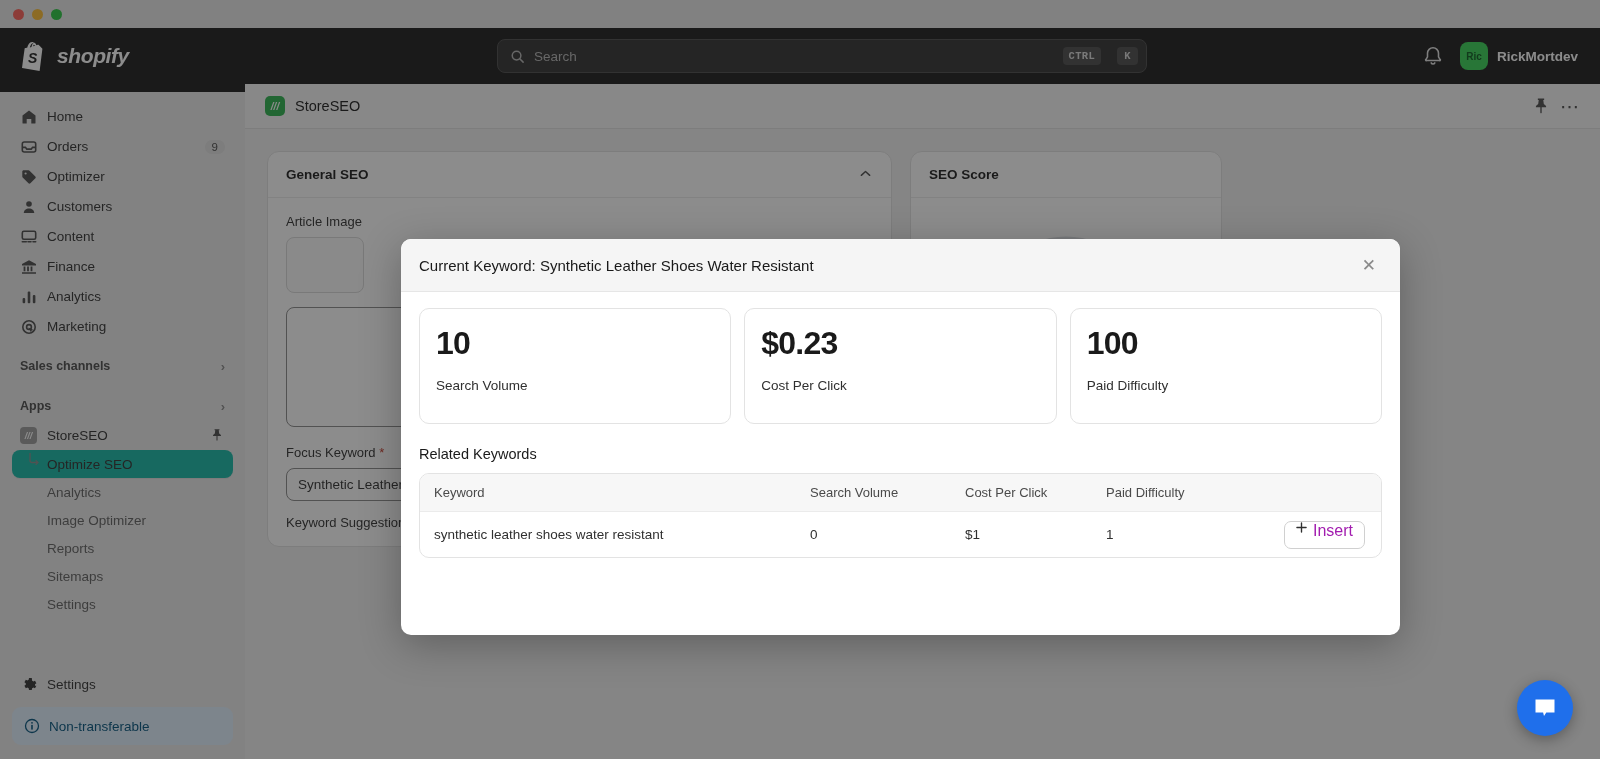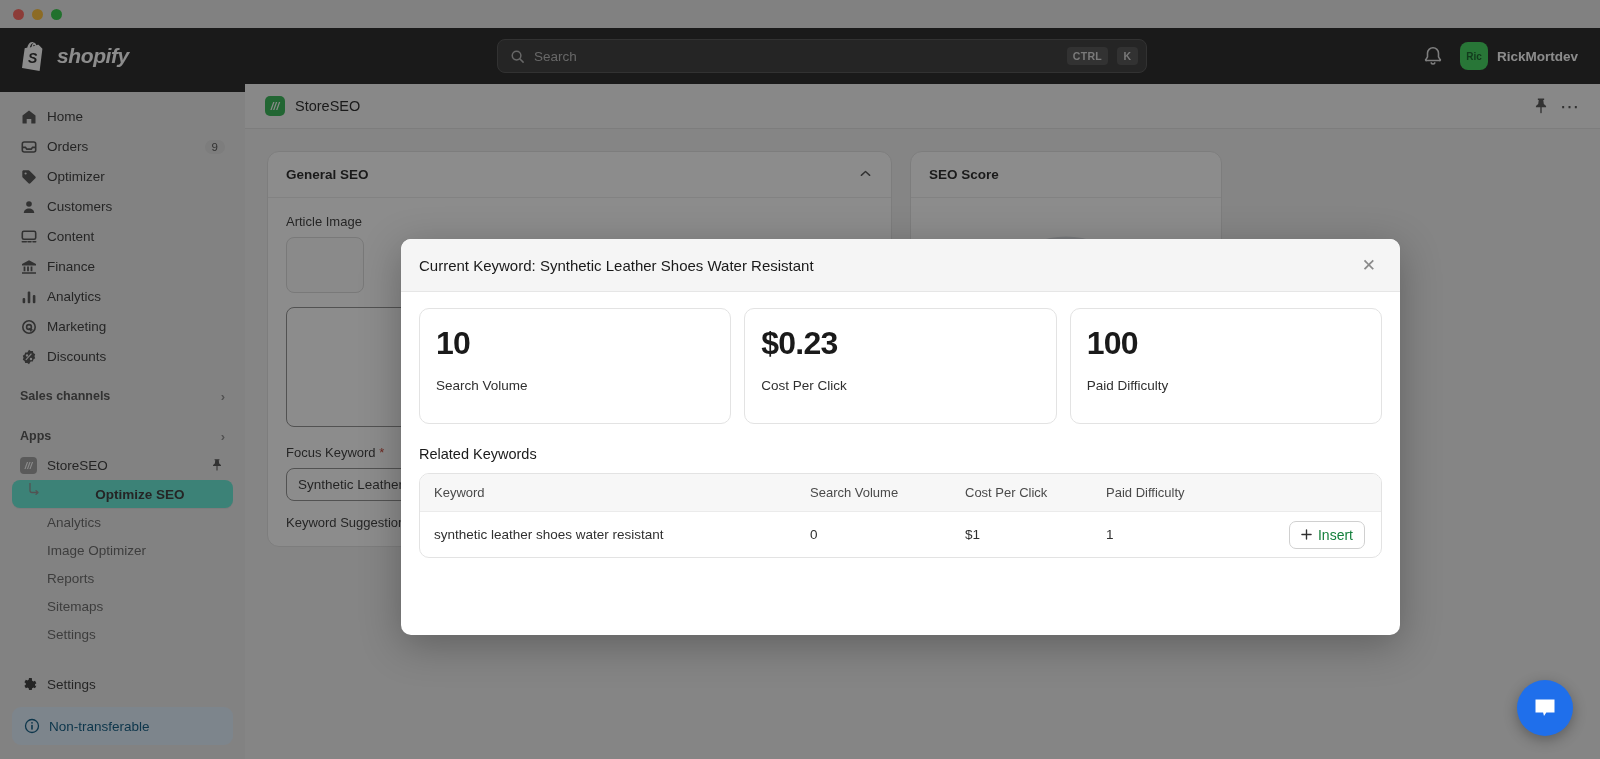--- a/index.html
+++ b/index.html
@@ -27,21 +27,21 @@
     background: #1a1a1a; display: flex; align-items: center;
   }
   .brand { display: flex; align-items: center; gap: 9px; margin-left: 22px; width: 200px; }
   .brand-word { color: #fff; font-size: 21px; font-style: italic; font-weight: 700; letter-spacing: -0.4px; }
   .search-wrap { flex: 1; display: flex; justify-content: center; }
   .searchbox {
     width: 650px; height: 34px; background: #303030; border: 1px solid #4a4a4a;
     border-radius: 8px; display: flex; align-items: center; padding: 0 8px 0 12px; gap: 9px;
   }
   .searchbox .ph { color: #b5b5b5; font-size: 13.5px; flex: 1; }
-  .kbd-group { display: flex; gap: 9px; }
+  .kbd-group { display: flex; gap: 16px; font-family: Liberation Mono, monospace; }
   .kbd {
     background: #4a4a4a; color: #d9d9d9; font-size: 10.5px; border-radius: 4px;
     padding: 3px 6px; min-width: 21px; text-align: center; font-weight: 600; letter-spacing: 0.3px;
   }
   .topbar-right { display: flex; align-items: center; gap: 16px; margin-right: 22px; }
   .bell { width: 22px; height: 22px; color: #e3e3e3; }
   .userchip { display: flex; align-items: center; gap: 9px; }
   .avatar {
     width: 28px; height: 28px; border-radius: 8px; background: #36d254;
     color: #0a5c1f; font-size: 10px; font-weight: 600; display: flex;
@@ -80,23 +80,22 @@
     display:flex; align-items:center; justify-content:center;
     color: #fff; font-size: 9px; font-style: italic; font-weight: 800;
   }
   .app-item .lbl { flex: 1; }
   .pin { color: #4a4a4a; width: 15px; height: 15px; }
   .sub-item {
     display: flex; align-items: center; height: 28px; border-radius: 8px;
     font-size: 13.5px; color: #616161; padding-left: 35px; cursor: pointer;
   }
   .sub-item.active {
-    background: #5eead4; color: #303030; font-weight: 700; position: relative;
+    background: #14b8a6; color: #303030; font-weight: 400; position: relative;
     box-shadow: 0 1px 1px rgba(0,0,0,.06);
-    justify-content: center;
   }
   .sub-item.active .arrow-in {
     position: absolute; left: 16px; top: 2px; width: 12px; height: 14px;
     color: #8a8a8a;
   }
   .sidebar-bottom {
     position: absolute; bottom: 0; left: 0; width: 245px;
     background: #ebebeb; padding: 6px 12px 14px 12px;
   }
   .nontransfer {
@@ -192,22 +191,22 @@
     display: flex; align-items: center; font-size: 13px; color: #4a4a4a;
   }
   .trow { height: 45px; display: flex; align-items: center; font-size: 13.5px; color: #303030; }
   .c-kw { width: 390px; padding-left: 14px; }
   .c-sv { width: 155px; }
   .c-cpc { width: 141px; }
   .c-pd { width: 145px; }
   .c-act { flex: 1; display: flex; justify-content: flex-end; padding-right: 16px; }
   .btn-insert {
     height: 28px; border: 1px solid #d0d0d0; border-radius: 7px; background: #fff;
-    display: flex; align-items: center; gap: 6px; padding: 0 11px; font-size: 14px;
-    color: #15803d; cursor: pointer;
+    display: flex; gap: 6px; padding: 0 11px; font-size: 16px;
+    color: #a21caf; cursor: pointer;
   }
   .modal-foot {
     height: 66px; border-top: 1px solid #e6e6e6; display: flex;
     align-items: center; justify-content: flex-end; padding-right: 18px;
   }
   .btn-close {
     height: 32px; border: 1px solid #c9c9c9; border-radius: 8px; background: #fff;
     display: flex; align-items: center; padding: 0 15px; font-size: 13.5px;
     color: #303030; cursor: pointer; box-shadow: 0 1px 0 rgba(0,0,0,.05);
   }
@@ -332,28 +331,20 @@
       </div>
       <div class="nav-item">
         <span class="ico">
           <svg width="16" height="16" viewBox="0 0 16 16">
               <circle cx="8" cy="8" r="6.2" fill="none" stroke="#4a4a4a" stroke-width="1.6"></circle>
               <circle cx="8" cy="8" r="2.4" fill="none" stroke="#4a4a4a" stroke-width="1.6"></circle>
               <path fill="#4a4a4a" d="m7.4 8.6 5.2 2.3-2 .6-.6 2z"></path>
             </svg>
         </span>
         <span class="lbl">Marketing</span>
-      </div>
-      <div class="nav-item">
-        <span class="ico">
-          <svg width="16" height="16" viewBox="0 0 16 16">
-              <path fill="#4a4a4a" d="M8 .8 9.7 2 11.8 2l.6 2 1.8 1.2-.7 2 .7 2-1.8 1.2-.6 2-2.1 0L8 15.2 6.3 14l-2.1 0-.6-2L1.8 10.8l.7-2-.7-2L3.6 5.6l.6-2 2.1 0zM6 5.2a1.2 1.2 0 1 0 0 2.4 1.2 1.2 0 0 0 0-2.4zm4 3.6a1.2 1.2 0 1 0 0 2.4 1.2 1.2 0 0 0 0-2.4zM5.3 11.3l5.6-6.3-.9-.8-5.6 6.3z"></path>
-            </svg>
-        </span>
-        <span class="lbl">Discounts</span>
       </div>
     </div>
 
     <div class="section-head">
       <span class="lbl">Sales channels</span>
       <span class="chev-r">›</span>
     </div>
 
     <div class="section-head">
       <span class="lbl">Apps</span>

